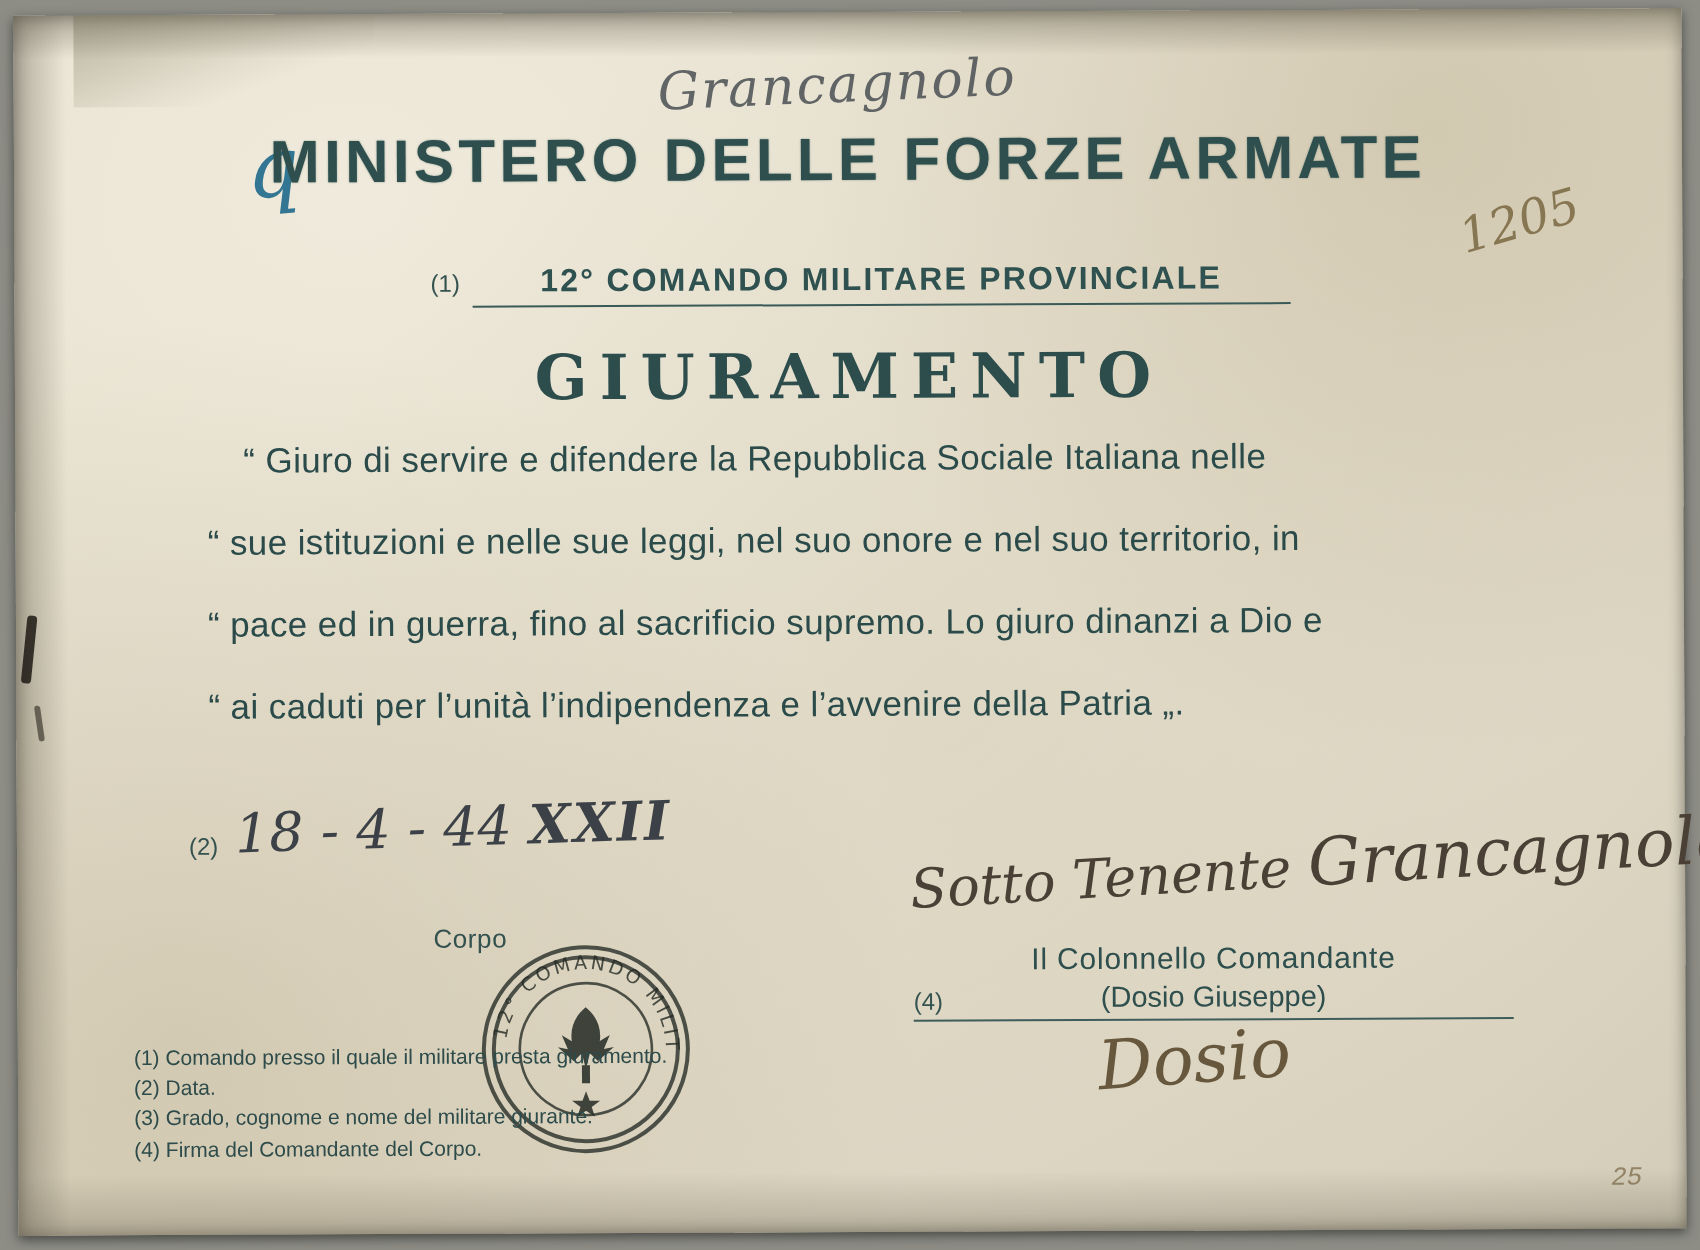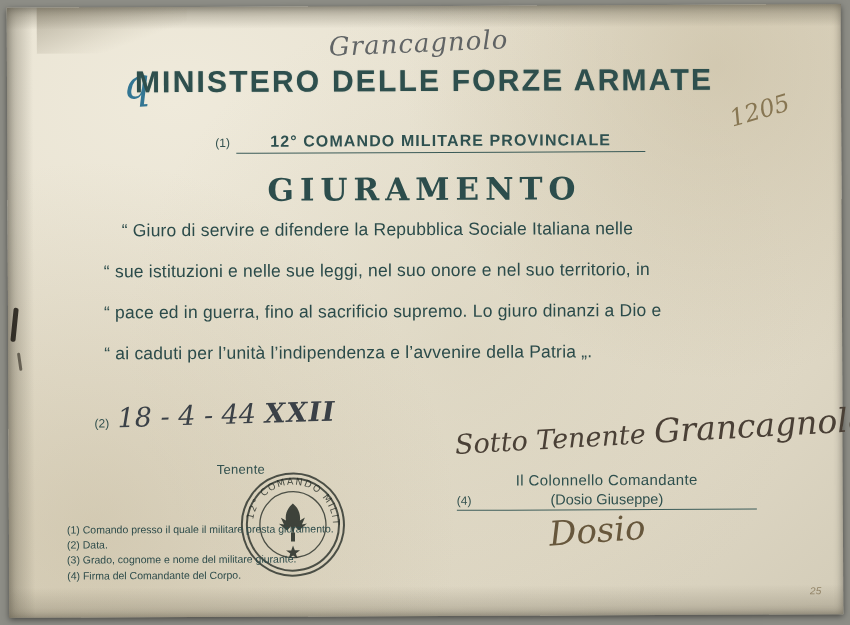--- a/index.html
+++ b/index.html
@@ -113,22 +113,22 @@
     font-style: italic;
     font-size: 24px;
     color: #6e5a32;
     transform: rotate(-16deg);
     opacity: .75;
     white-space: nowrap;
   }
   .corner-num {
     position: absolute;
     right: 22px; bottom: 18px;
-    font-family: Liberation Sans, sans-serif;
-    font-size: 10px;
+    font-family: Liberation Mono, monospace;
+    font-size: 13px;
     font-style: italic;
     color: #7d6c4c;
     opacity: .75;
   }
 
   .ministry {
     position: absolute;
     left: 0; right: 0; top: 58px;
     text-align: center;
     font-family: "Liberation Sans", sans-serif;
@@ -328,21 +328,21 @@
         <span>18 - 4 - 44</span>
         <span class="roman">XXII</span>
       </span>
     </div>
 
     <div class="sig-rank">
       <span>Sotto Tenente</span>
       <span class="big">Grancagnolo Giuseppe</span>
     </div>
 
-    <div class="timbro-label">Tenente</div>
+    <div class="timbro-label">Corpo</div>
 
     <div class="stamp">
       <svg width="112" height="112" viewBox="0 0 112 112" aria-hidden="true">
         <g transform="rotate(-8 56 56)" fill="none" stroke="#232a24" stroke-width="2" opacity="0.78">
           <circle cx="56" cy="56" r="51"></circle>
           <circle cx="56" cy="56" r="46"></circle>
           <circle cx="56" cy="56" r="33" stroke-width="1.3"></circle>
         </g>
         <g opacity="0.8">
           <path id="stampArc" d="M 16,56 A 40,40 0 1 1 96,56" fill="none"></path>

